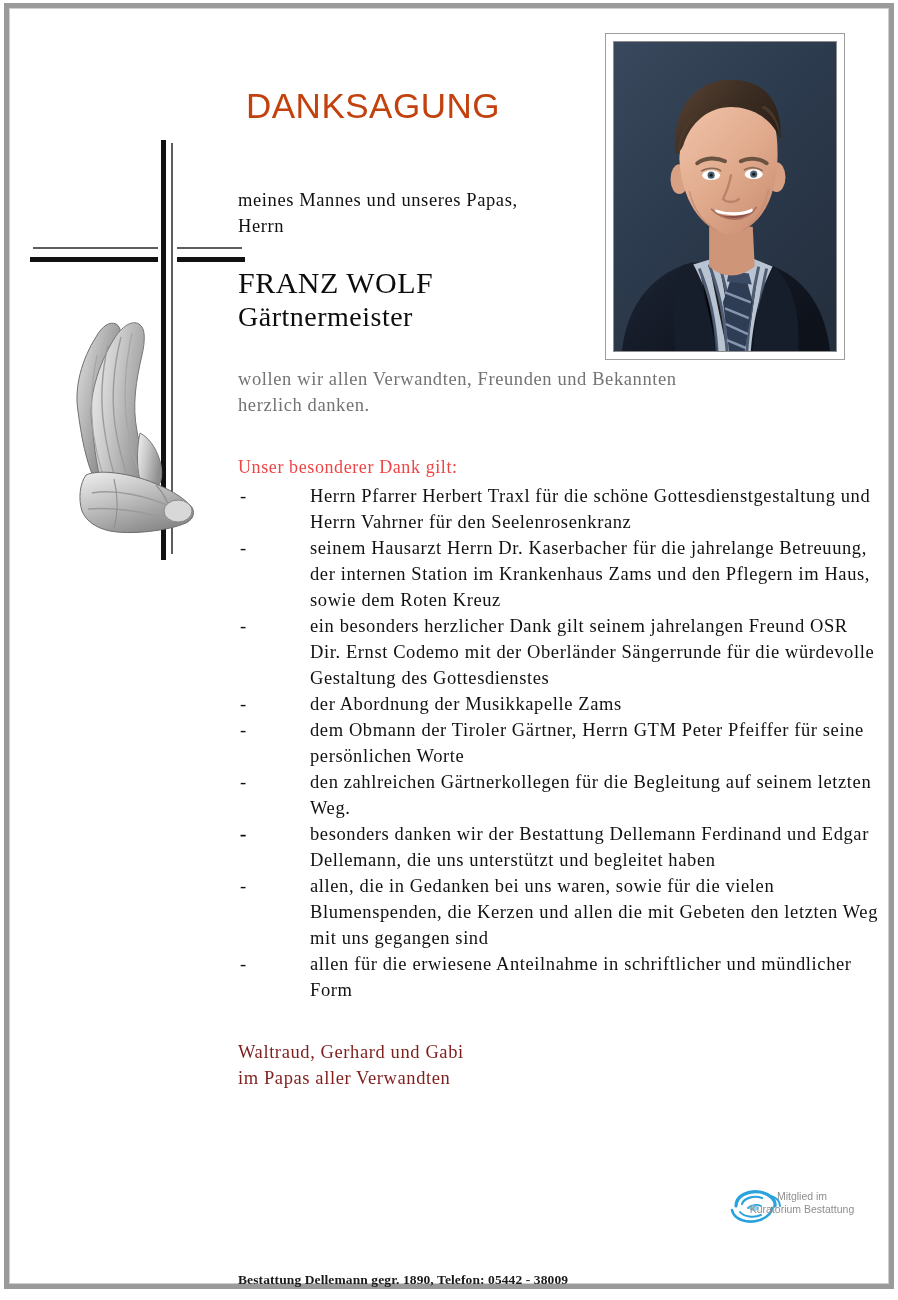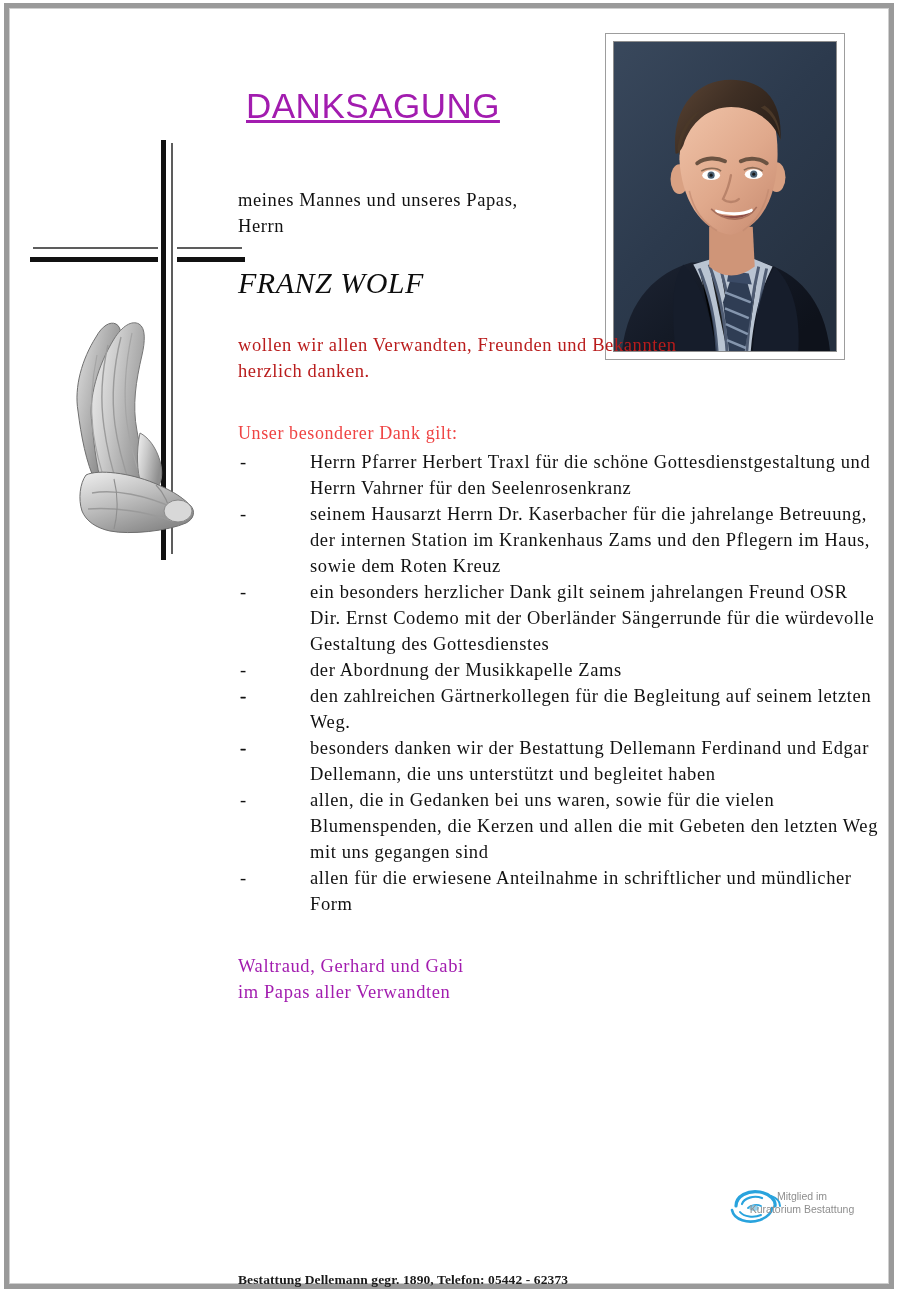--- a/index.html
+++ b/index.html
@@ -147,59 +147,57 @@
     left: 238px;
     top: 88px;
     width: 640px;
   }
 
   .title {
     font-family: "Liberation Sans", "DejaVu Sans", sans-serif;
     font-size: 35px;
     font-weight: 400;
     letter-spacing: 0.5px;
-    color: #a21caf;
+    color: #c2410c;
     line-height: 1;
     margin: 0 0 38px 0;
     padding-left: 8px;
-    text-decoration: underline;
   }
 
   .intro {
     font-size: 18.5px;
     line-height: 26px;
     letter-spacing: 0.6px;
     color: #111111;
     margin: 0;
     width: 360px;
   }
 
   .name-block {
     margin-top: 26px;
     margin-bottom: 32px;
   }
   .name-main {
     font-size: 30px;
     line-height: 35px;
     letter-spacing: 0.5px;
     color: #0d0d0d;
-    font-style: italic;
   }
   .name-sub {
     font-size: 28px;
     line-height: 34px;
     letter-spacing: 0.5px;
     color: #0d0d0d;
   }
 
   .para {
     font-size: 18.5px;
     line-height: 26px;
     letter-spacing: 0.6px;
-    color: #b91c1c;
+    color: #737373;
     margin: 0;
   }
 
   .gap-lg { height: 36px; }
 
   .thanks-head {
     font-size: 18px;
     line-height: 26px;
     letter-spacing: 0.6px;
     color: #ef4444;
@@ -224,21 +222,21 @@
     left: 2px;
     top: 0;
     color: #111111;
   }
 
   .signature {
     margin-top: 36px;
     font-size: 18.5px;
     line-height: 26px;
     letter-spacing: 0.6px;
-    color: #a21caf;
+    color: #7f1d1d;
   }
 
   
   .footer-text {
     position: absolute;
     left: 238px;
     top: 1272px;
     font-size: 13.5px;
     letter-spacing: 0.1px;
     color: #1a1a1a;
@@ -413,20 +411,21 @@
     <h1 class="title">DANKSAGUNG</h1>
 
     <p class="intro">
       <br>
       <span>meines Mannes und unseres Papas,</span><br>
       <span>Herrn</span>
     </p>
 
     <div class="name-block">
       <div class="name-main">FRANZ WOLF</div>
+      <div class="name-sub">Gärtnermeister</div>
     </div>
 
     <p class="para">
       <span>wollen wir allen Verwandten, Freunden und Bekannten</span><br>
       <span>herzlich danken.</span>
     </p>
 
     <div class="gap-lg"></div>
 
     <p class="thanks-head">Unser besonderer Dank gilt:</p>
@@ -443,20 +442,21 @@
       <li>
         <span class="dash">-</span>
         <span>ein besonders herzlicher Dank gilt seinem jahrelangen Freund OSR Dir. Ernst Codemo mit der Oberländer Sängerrunde für die würdevolle Gestaltung des Gottesdienstes</span>
       </li>
       <li>
         <span class="dash">-</span>
         <span>der Abordnung der Musikkapelle Zams</span>
       </li>
       <li>
         <span class="dash">-</span>
+        <span>dem Obmann der Tiroler Gärtner, Herrn GTM Peter Pfeiffer für seine persönlichen Worte</span>
       </li>
       <li>
         <span class="dash">-</span>
         <span>den zahlreichen Gärtnerkollegen für die Begleitung auf seinem letzten Weg.</span>
       </li>
       <li>
         <span class="dash">-</span>
       </li>
       <li>
         <span class="dash">-</span>
@@ -471,21 +471,21 @@
         <span>allen für die erwiesene Anteilnahme in schriftlicher und mündlicher Form</span>
       </li>
     </ul>
 
     <div class="signature">
       <div>Waltraud, Gerhard und Gabi</div>
       <div>im Papas aller Verwandten</div>
     </div>
   </div>
 
-  <div class="footer-text">Bestattung Dellemann gegr. 1890, Telefon: 05442 - 62373</div>
+  <div class="footer-text">Bestattung Dellemann gegr. 1890, Telefon: 05442 - 38009</div>
 
   <div class="logo">
     <svg viewBox="0 0 136 42" width="136" height="42" xmlns="http://www.w3.org/2000/svg">
       <g fill="none" stroke="#29a3dd" stroke-linecap="round">
         <path d="M8 22 C8 12 20 6 32 8 C42 10 48 16 47 22" stroke-width="3.2"></path>
         <path d="M4 26 C6 36 20 40 32 36 C40 33 44 28 44 24" stroke-width="2.6"></path>
         <path d="M14 20 C16 14 26 11 34 14" stroke-width="2.2"></path>
         <path d="M12 28 C16 33 26 34 33 31" stroke-width="2"></path>
         <path d="M20 24 C23 21 29 20 33 22" stroke-width="1.8"></path>
         <path d="M43 12 C49 14 52 18 52 22" stroke-width="2"></path>

